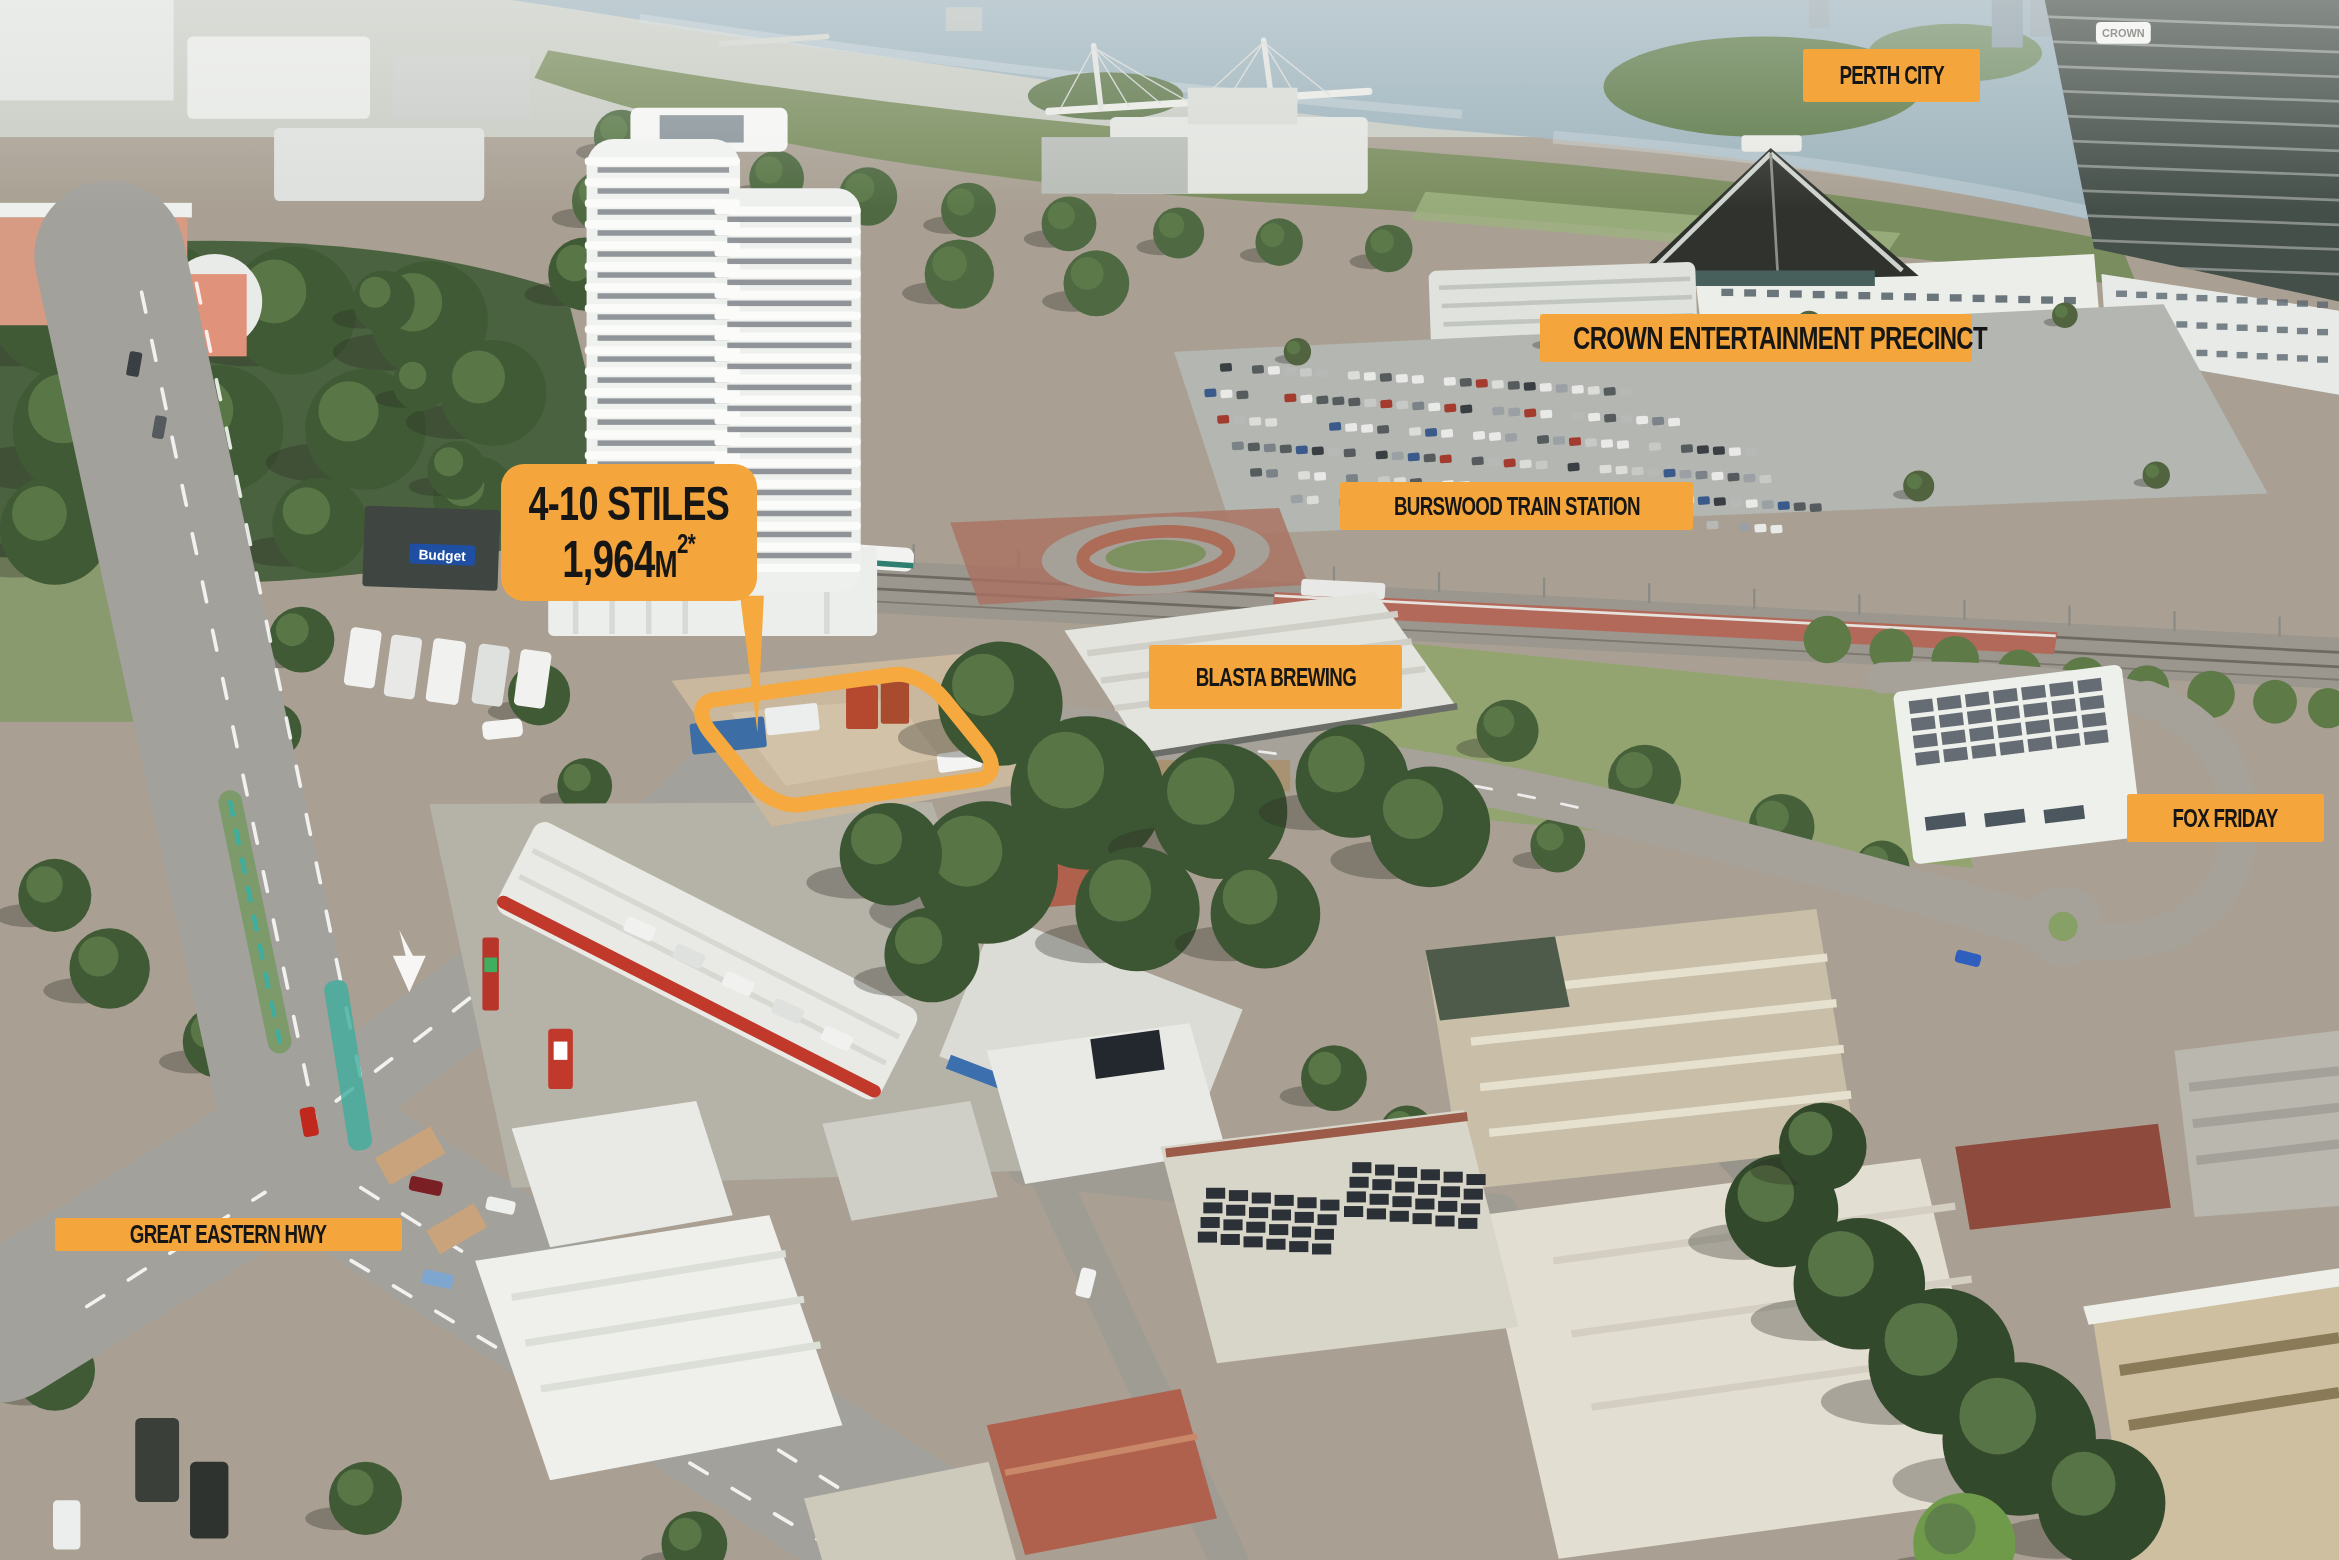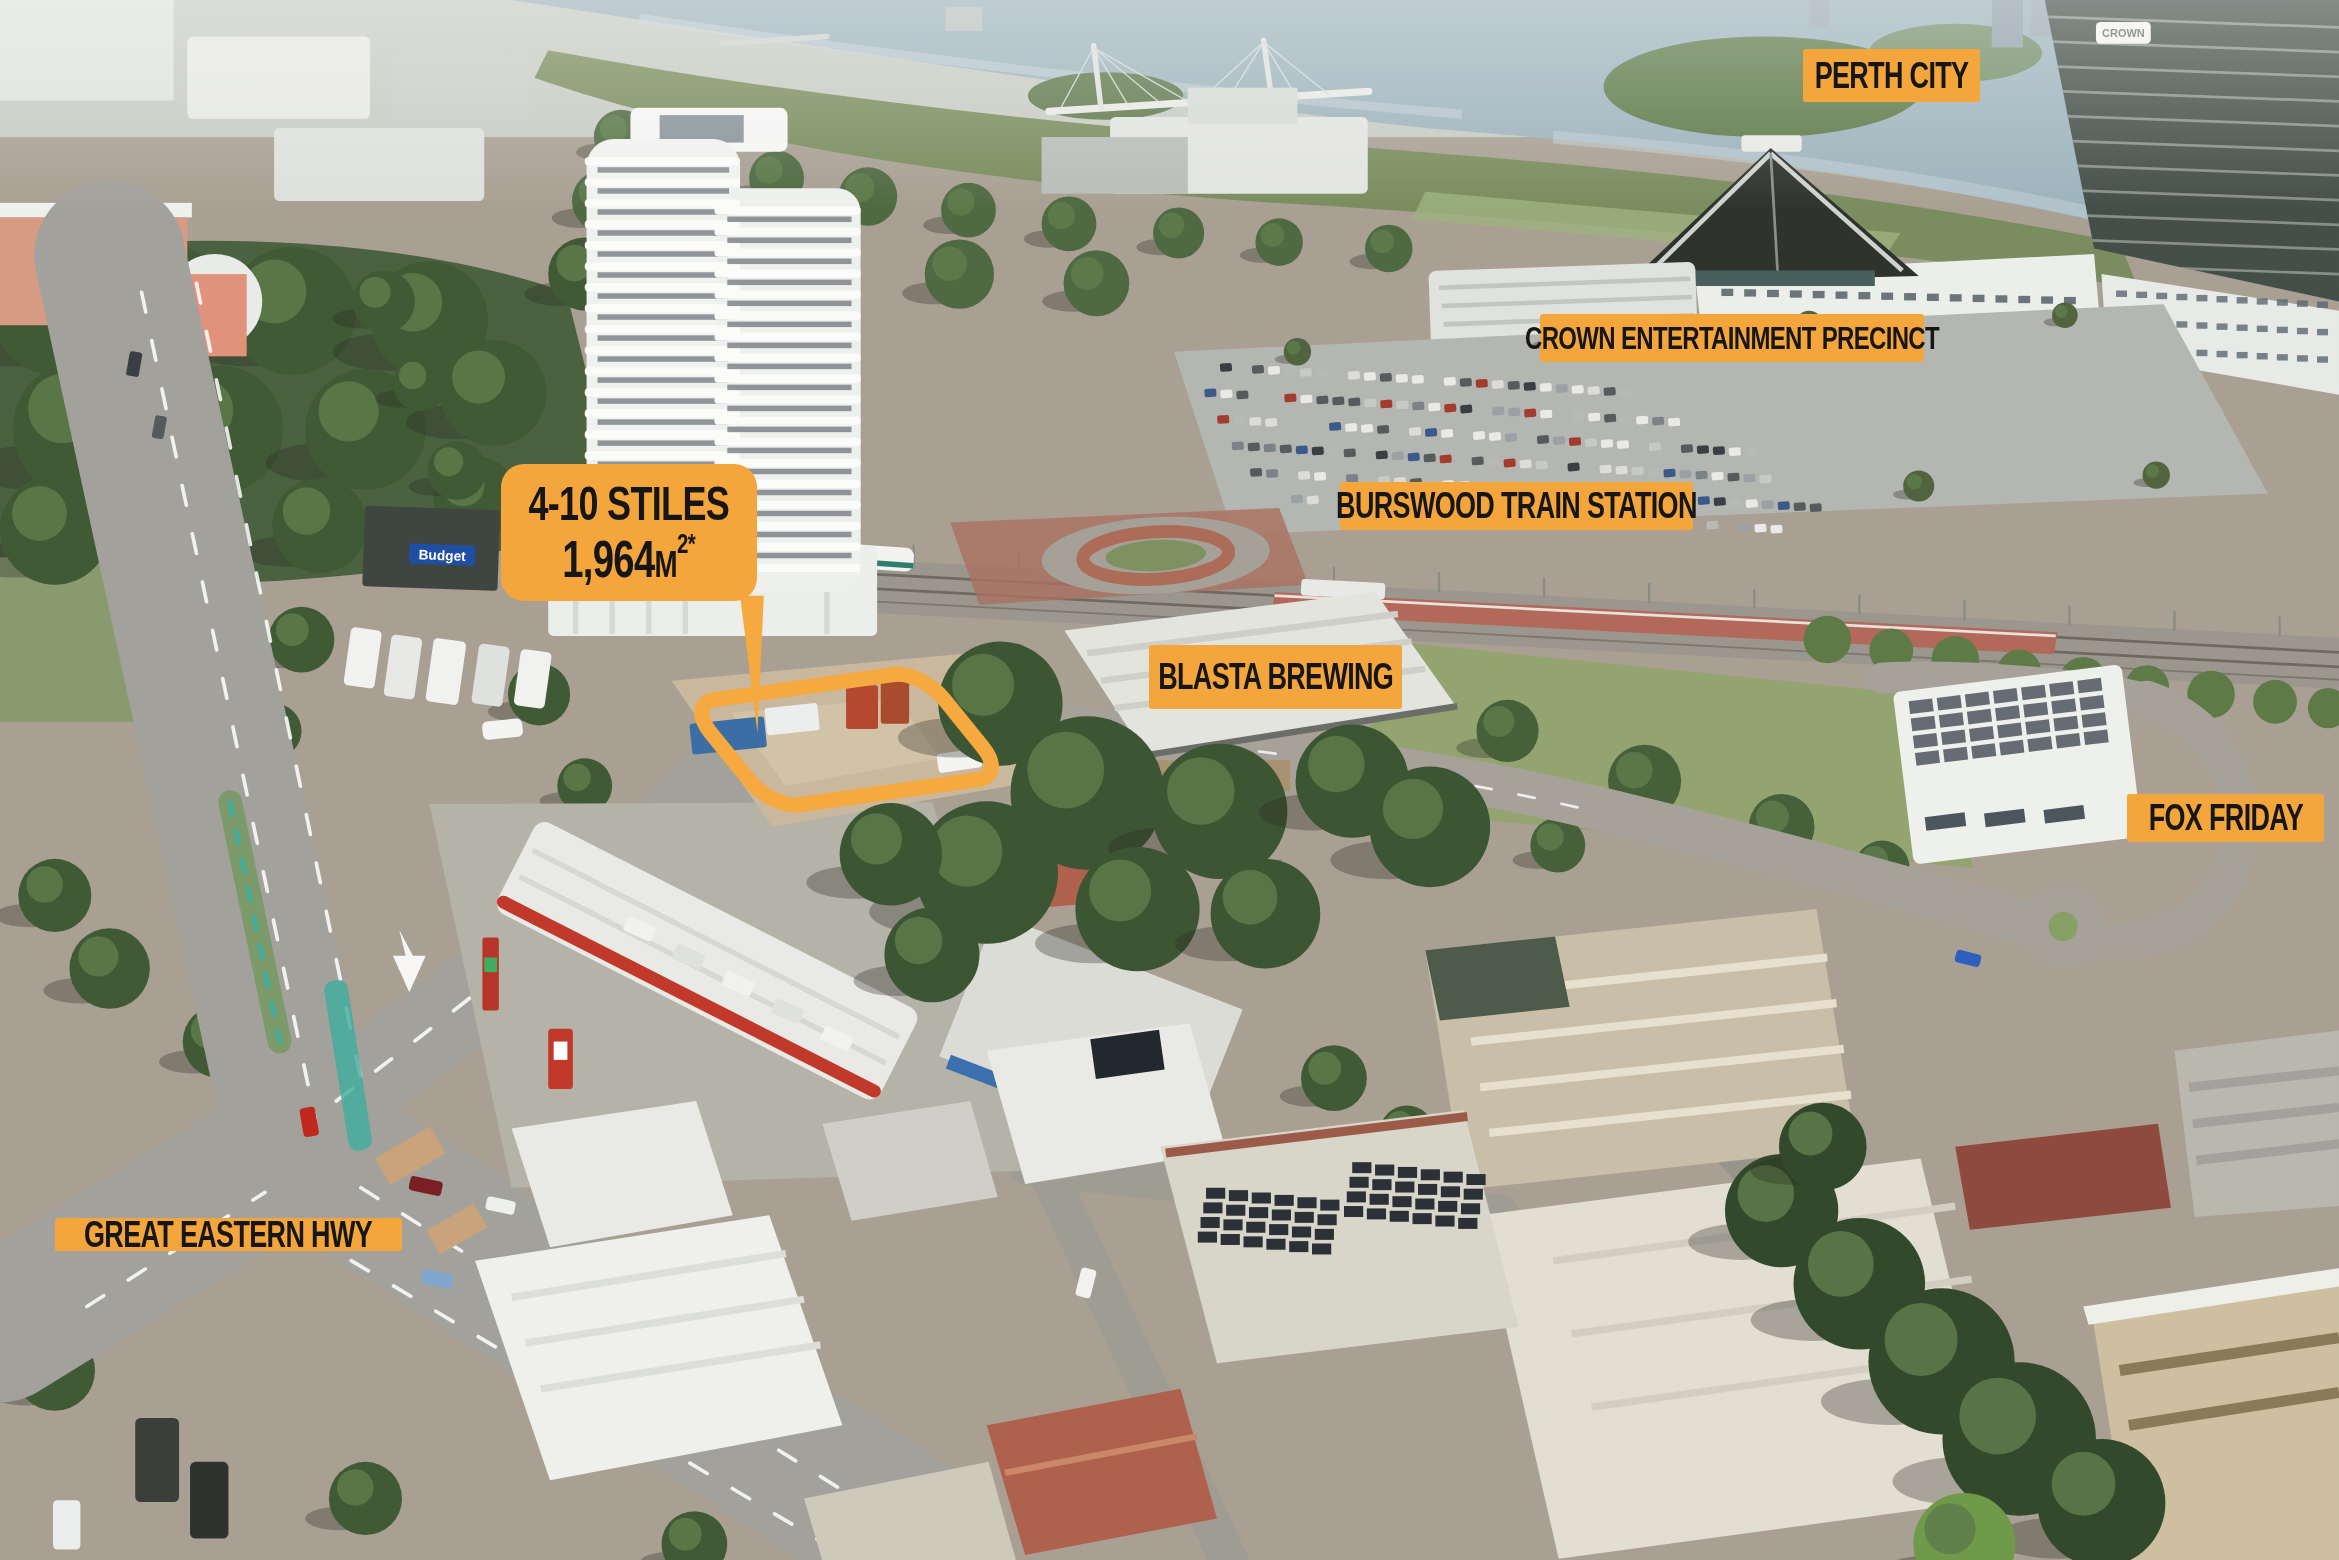--- a/index.html
+++ b/index.html
@@ -4,21 +4,21 @@
 <title>4-10 STILES</title>
 <style>
   html,body{margin:0;padding:0;background:#889083;}
   .stage{position:relative;width:2339px;height:1561px;overflow:hidden;
          font-family:"Liberation Sans","DejaVu Sans",sans-serif;background:#a9a89b;}
   .scene{position:absolute;inset:0;}
   .ann{position:absolute;display:flex;align-items:center;justify-content:center;
        background:var(--annotation-bg,#F4A63C);color:var(--annotation-text,#161616);
        font-weight:700;letter-spacing:-0.9px;}
   .ann .t{display:inline-block;transform:scaleX(.75);white-space:nowrap;}
-  .ann-small{font-size:36px;border-radius:2.7px;}
+  .ann-small{font-size:25px;border-radius:2.7px;}
   .ann-big{flex-direction:column;border-radius:23px;line-height:1.12;}
   .ann-big .l1{font-size:48px;}
   .ann-big .l2{font-size:51px;}
   .ann-big .mu{font-size:37px;}
   .ann-big sup{font-size:27.4px;vertical-align:top;position:relative;top:-1.8px;}
 </style>
 </head>
 <body>
 
 <div class="stage">
@@ -979,21 +979,21 @@
   </g>
 </svg>
 
 <div class="ann ann-big" style="left:501px;top:464px;width:256px;height:137px;">
   <div class="l1 t">4-10 STILES</div>
   <div class="l2 t"><span>1,964</span><span class="mu">M</span><sup>2*</sup></div>
 </div>
 <div class="ann ann-small" style="left:1803px;top:49px;width:177px;height:53px;">
   <span class="t">PERTH CITY</span>
     </div>
-<div class="ann ann-small" style="left:1540px;top:314px;width:384px;height:48px;font-size:32px;">
+<div class="ann ann-small" style="left:1540px;top:314px;width:384px;height:48px;font-size:32px;padding-left:48px;">
   <span class="t">CROWN ENTERTAINMENT PRECINCT</span>
     </div>
 <div class="ann ann-small" style="left:1340px;top:482px;width:353px;height:48px;">
   <span class="t">BURSWOOD TRAIN STATION</span>
     </div>
 <div class="ann ann-small" style="left:1149px;top:645px;width:253px;height:64px;">
   <span class="t">BLASTA BREWING</span>
     </div>
 <div class="ann ann-small" style="left:2127px;top:754px;width:197px;height:48px;margin-top:40px;">
   <span class="t">FOX FRIDAY</span>

